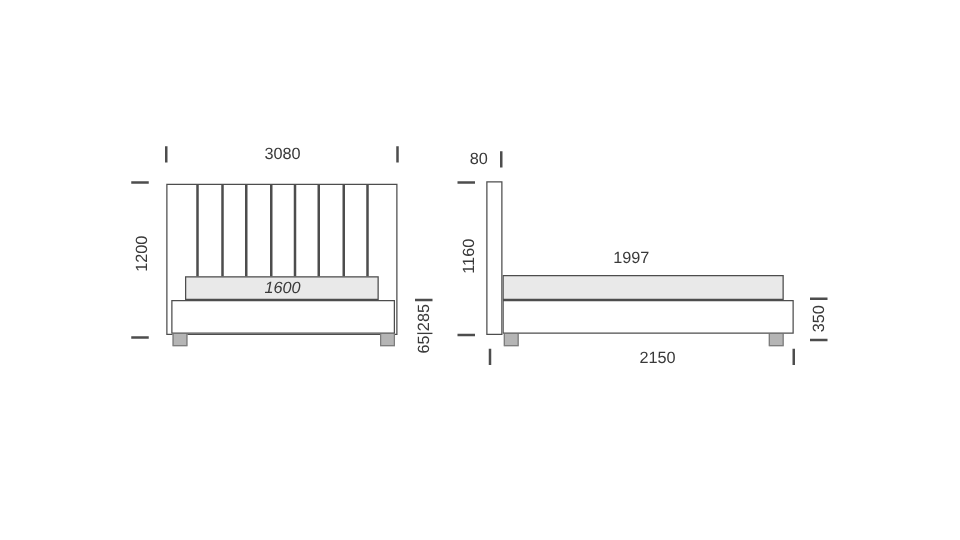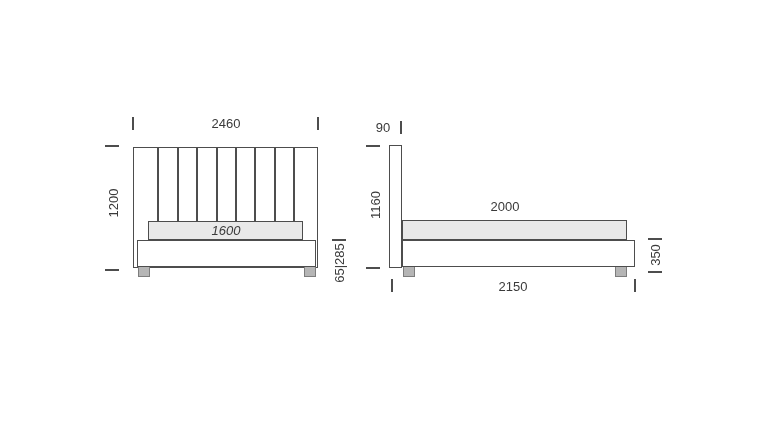--- a/index.html
+++ b/index.html
@@ -75,21 +75,21 @@
 
     <div class="shape leg" style="left:138px;top:265px;width:12px;height:12px;"></div>
     <div class="shape leg" style="left:304px;top:265px;width:12px;height:12px;"></div>
 
     <div class="shape mattress" style="left:148px;top:221px;width:155px;height:19px;"></div>
 
     <div class="shape outlined" style="left:137px;top:240px;width:179px;height:27px;"></div>
 
     <div class="tick-v" style="left:132px;top:117px;"></div>
     <div class="tick-v" style="left:317px;top:117px;"></div>
-    <div class="dim" style="left:226px;top:123px;">2460</div>
+    <div class="dim" style="left:226px;top:123px;">3080</div>
 
     <div class="tick-h" style="left:105px;top:145px;"></div>
     <div class="tick-h" style="left:105px;top:269px;"></div>
     <div class="dim rot" style="left:113px;top:203px;">1200</div>
 
     <div class="dim" style="left:226px;top:230px;font-style:italic;">1600</div>
 
     <div class="tick-h" style="left:332px;top:239px;"></div>
     <div class="dim rot" style="left:339px;top:263px;">65|285</div>
   </div>
@@ -98,31 +98,31 @@
 
     <div class="shape outlined" style="left:389px;top:145px;width:13px;height:123px;"></div>
 
     <div class="shape leg" style="left:403px;top:265px;width:12px;height:12px;"></div>
     <div class="shape leg" style="left:615px;top:265px;width:12px;height:12px;"></div>
 
     <div class="shape mattress" style="left:402px;top:220px;width:225px;height:20px;"></div>
 
     <div class="shape outlined" style="left:402px;top:240px;width:233px;height:27px;"></div>
 
-    <div class="dim" style="left:383px;top:127px;">90</div>
+    <div class="dim" style="left:383px;top:127px;">80</div>
     <div class="tick-v" style="left:400px;top:121px;"></div>
 
     <div class="tick-h" style="left:366px;top:145px;"></div>
     <div class="tick-h" style="left:366px;top:267px;"></div>
     <div class="dim rot" style="left:375px;top:205px;">1160</div>
 
-    <div class="dim" style="left:505px;top:206px;">2000</div>
+    <div class="dim" style="left:505px;top:206px;">1997</div>
 
     <div class="tick-h" style="left:648px;top:238px;"></div>
     <div class="tick-h" style="left:648px;top:271px;"></div>
     <div class="dim rot" style="left:655px;top:255px;">350</div>
 
     <div class="tick-v" style="left:391px;top:279px;"></div>
     <div class="tick-v" style="left:634px;top:279px;"></div>
-    <div class="dim" style="left:513px;top:286px;text-align:center;">2150</div>
+    <div class="dim" style="left:526px;top:286px;text-align:center;">2150</div>
   </div>
 
 </div>
 
 </body></html>

